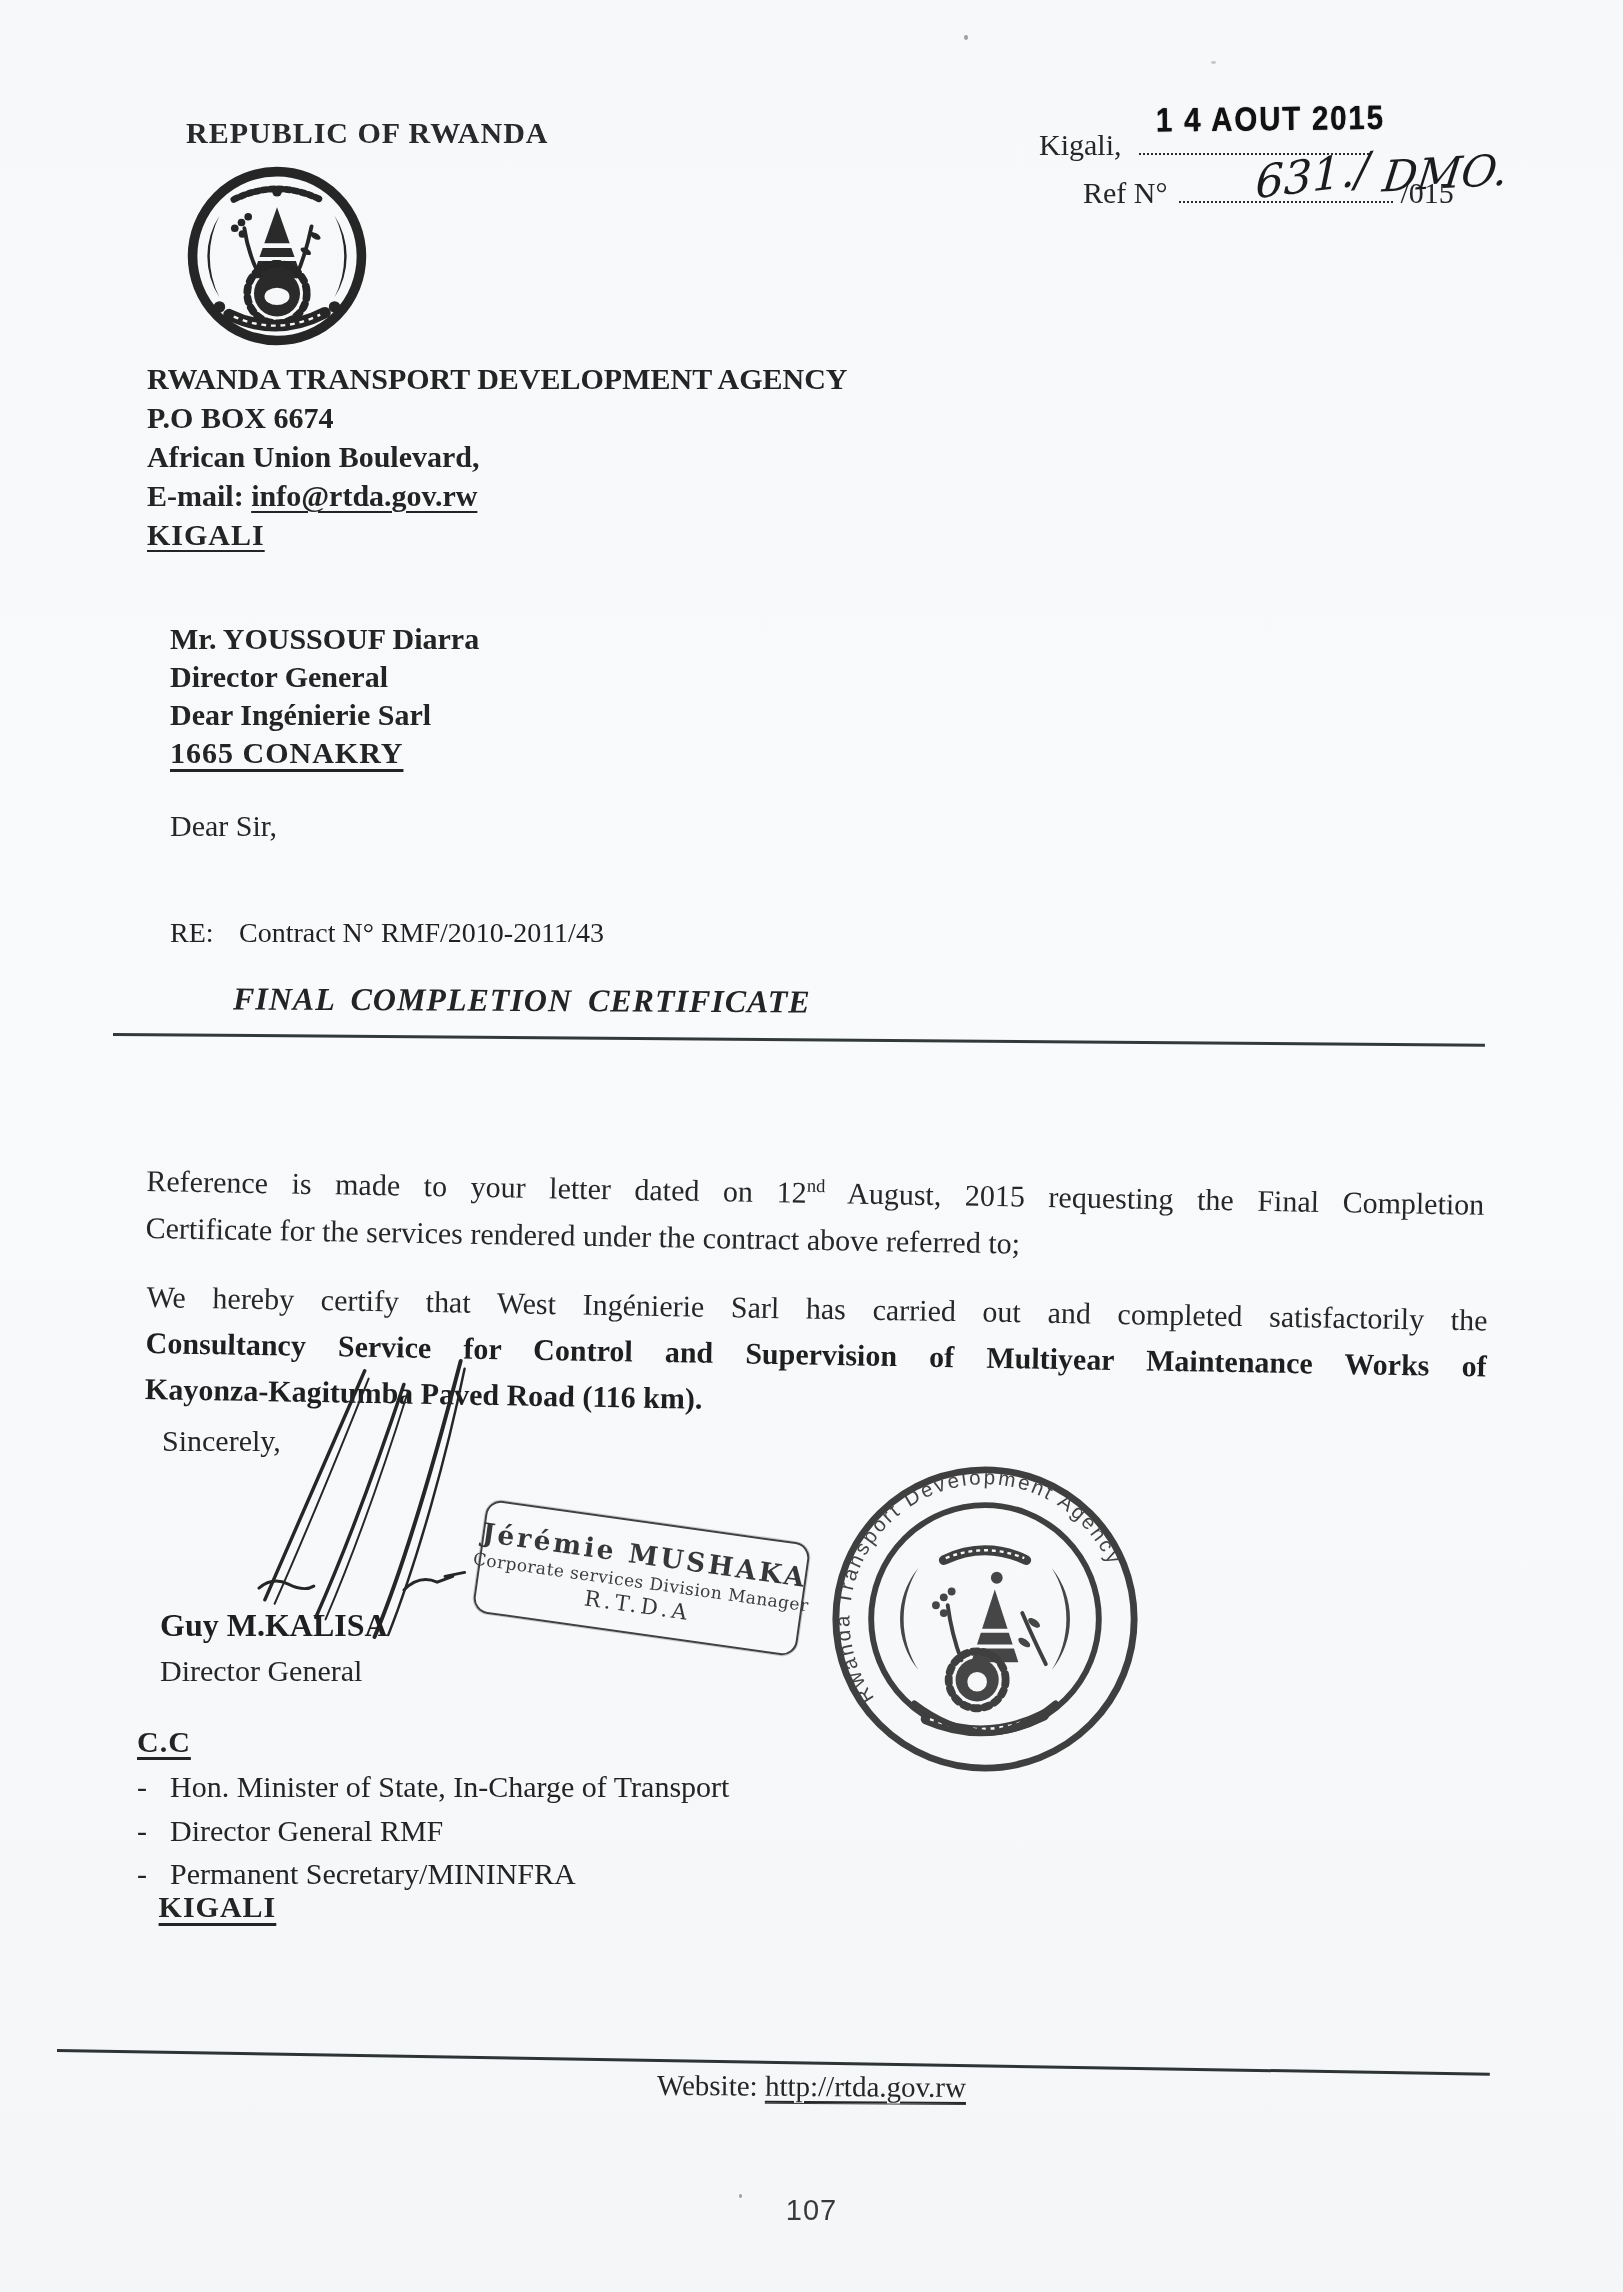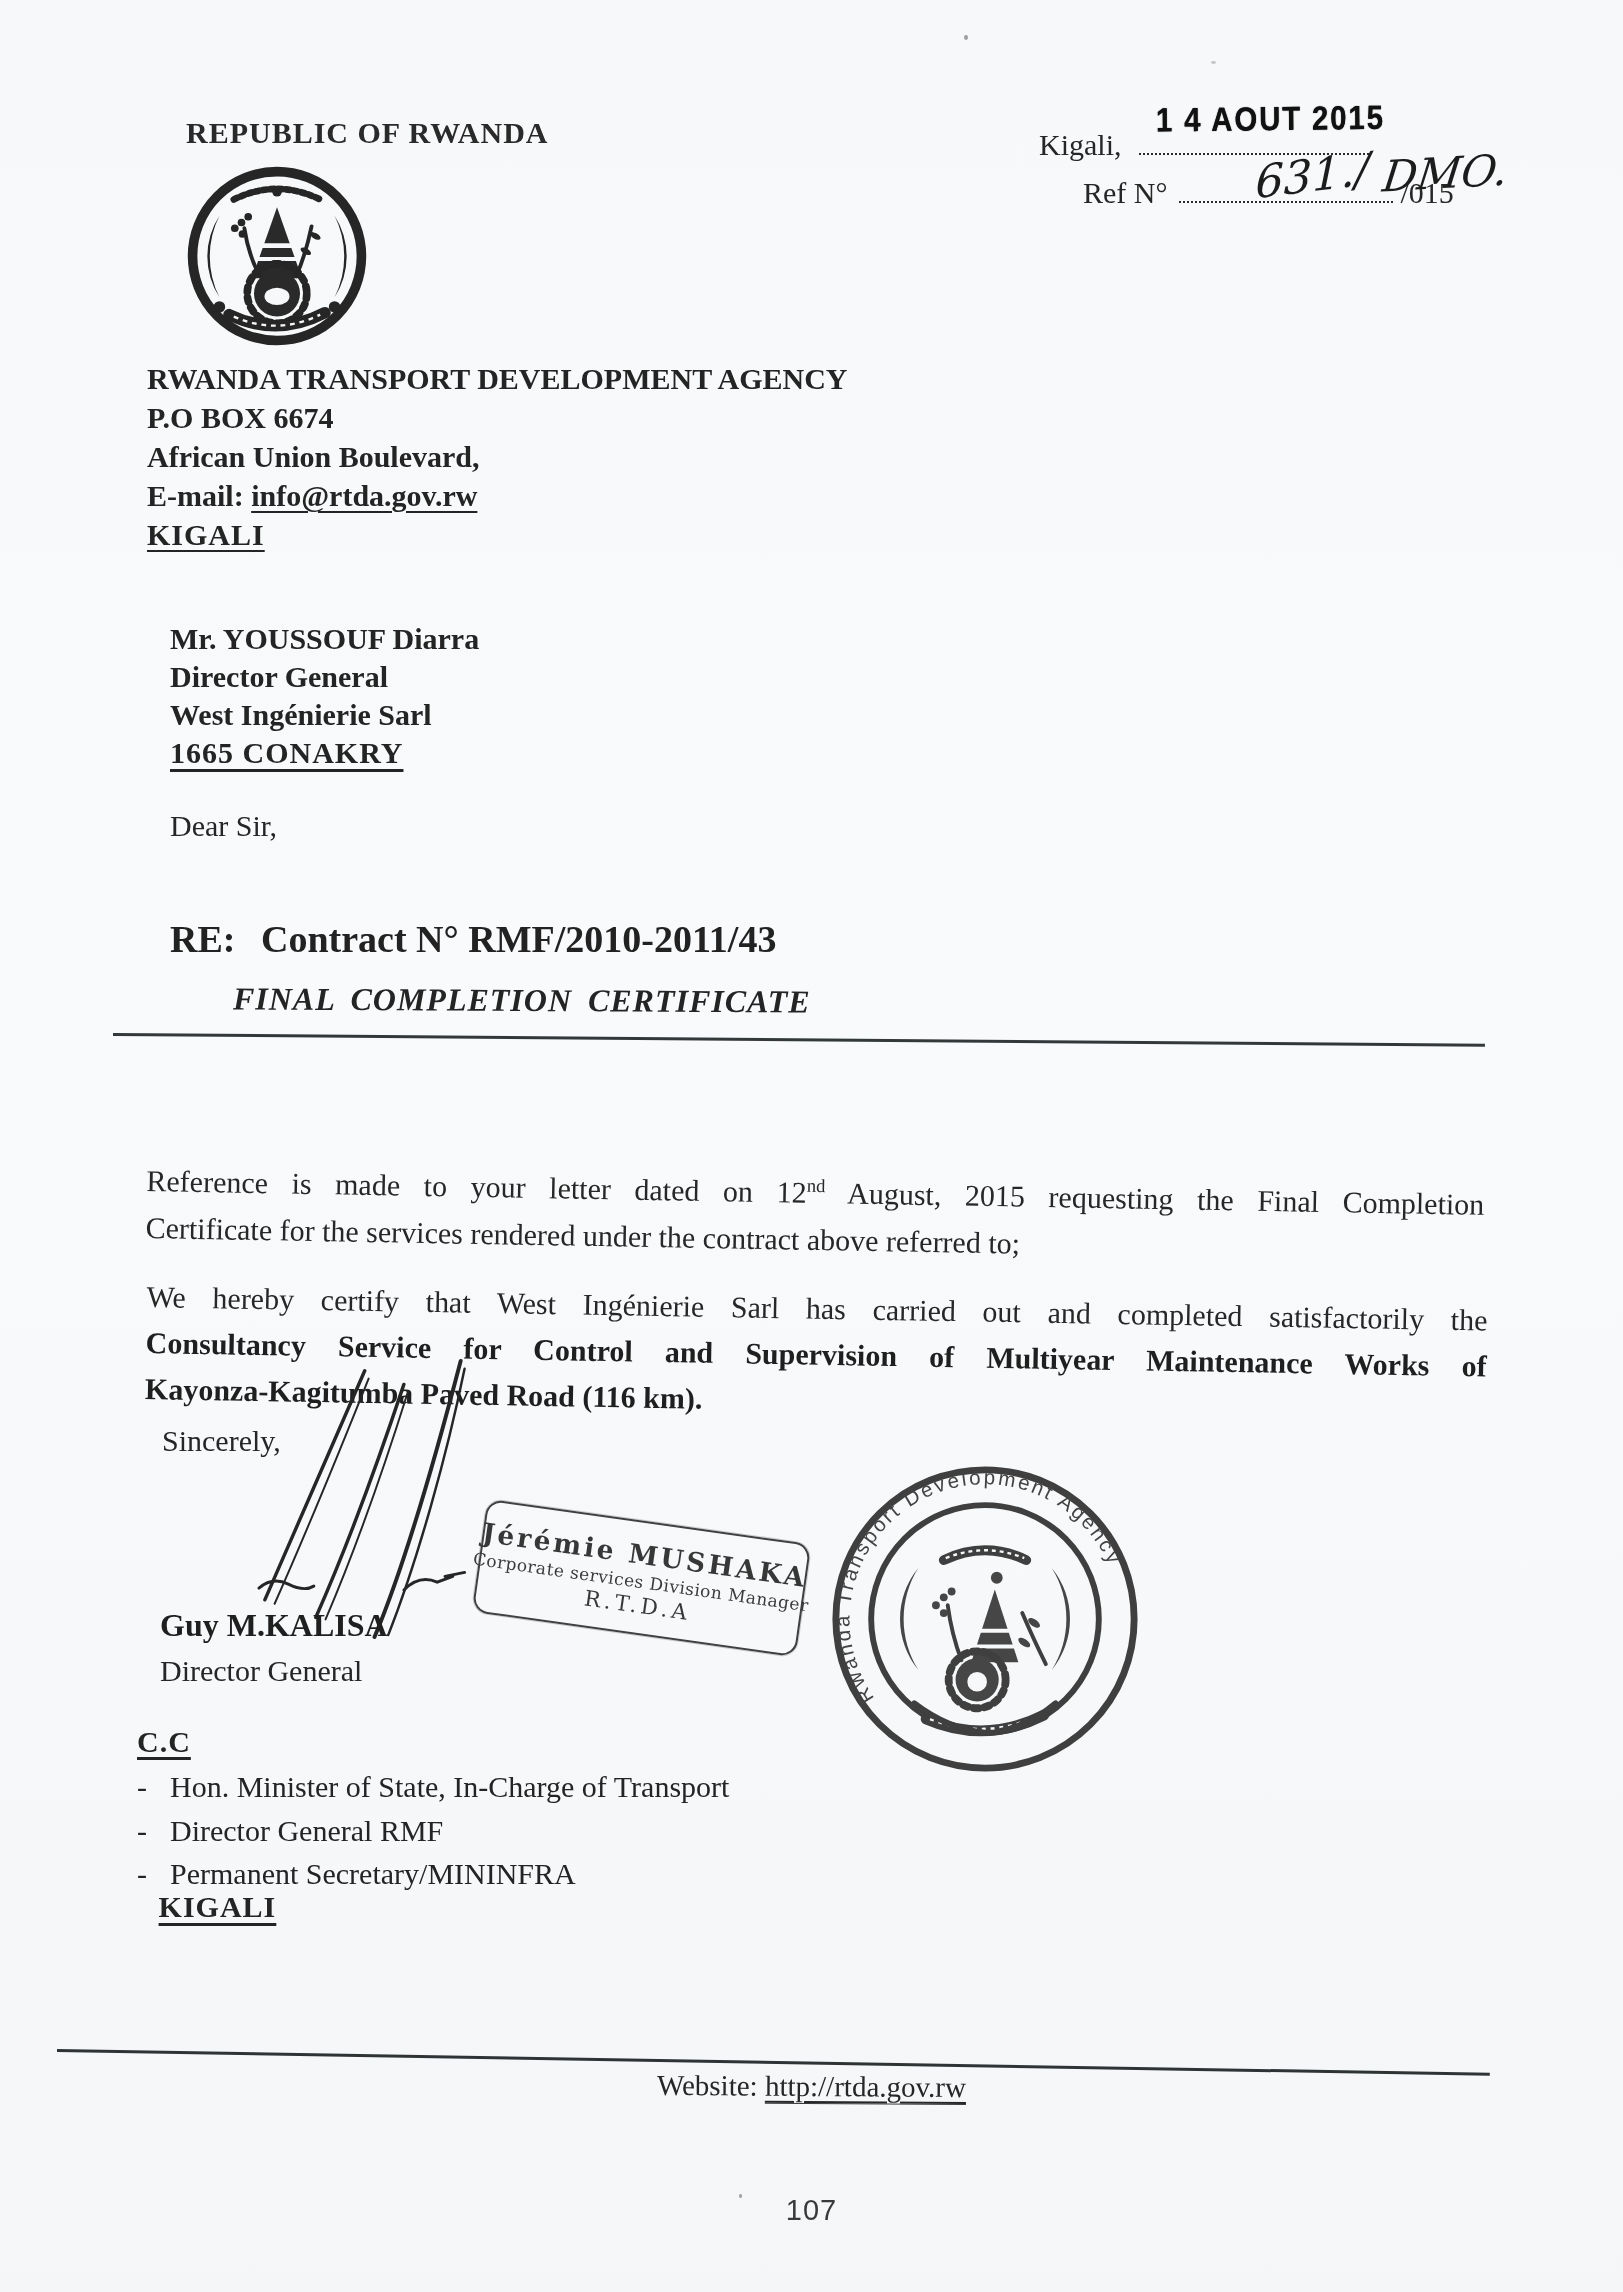--- a/index.html
+++ b/index.html
@@ -35,21 +35,21 @@
   .hw2{left:204px;top:-23.5px;font-size:43px;transform:rotate(-3deg) skewX(-10deg);}
 
   .agency{left:147px;top:359px;font-size:30px;line-height:39px;font-weight:600;color:#242424;}
   .agency .email-u{text-decoration:underline;text-decoration-thickness:2px;text-underline-offset:4.9px;}
   .agency .city-u{text-decoration:underline;text-decoration-thickness:2px;text-underline-offset:4.9px;letter-spacing:1px;}
 
   .recipient{left:170px;top:620px;font-size:30px;line-height:38px;font-weight:600;color:#242424;}
   .recipient .addr-u{text-decoration:underline;text-decoration-thickness:2.5px;text-underline-offset:5.9px;letter-spacing:1px;}
 
   .salutation{left:170px;top:809px;font-size:30px;}
-  .subject{left:170px;top:917px;font-size:38px;font-weight:700;color:#222;}
+  .subject{left:170px;top:917px;font-size:28px;font-weight:400;color:#222;}
   .subject .re-label{margin-right:25.5px;}
 
   .doc-title{
     left:233px;top:982px;font-size:32px;font-style:italic;font-weight:600;
     letter-spacing:1px;word-spacing:6.9px;color:#242424;transform:rotate(.3deg);
   }
   .rule-title{left:113px;top:1033px;width:1372px;height:3.4px;background:#33383b;transform:rotate(.45deg);transform-origin:left center;}
 
   .para{font-size:30px;line-height:47px;color:#272727;}
   .para1{left:147px;top:1150px;width:1338px;transform:rotate(1.02deg);transform-origin:0 0;}
@@ -146,21 +146,21 @@
     <div>African Union Boulevard,</div>
     <div>
       <span>E-mail: </span><span class="email-u">info@rtda.gov.rw</span>
     </div>
     <div><span class="city-u">KIGALI</span></div>
   </div>
 
   <div class="abs recipient">
     <div>Mr. YOUSSOUF Diarra</div>
     <div>Director General</div>
-    <div>West Ingénierie Sarl</div>
+    <div>Dear Ingénierie Sarl</div>
     <div><span class="addr-u">1665 CONAKRY</span></div>
   </div>
 
   <div class="abs salutation">Dear Sir,</div>
   <div class="abs subject nowrap">
     <span class="re-label">RE:</span><span>Contract N° RMF/2010-2011/43</span>
   </div>
   <div class="abs doc-title nowrap">FINAL COMPLETION CERTIFICATE</div>
   <div class="abs rule-title"></div>
 

